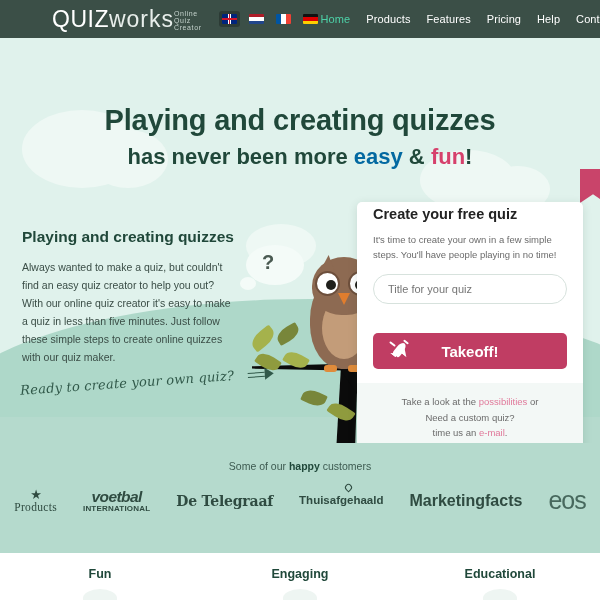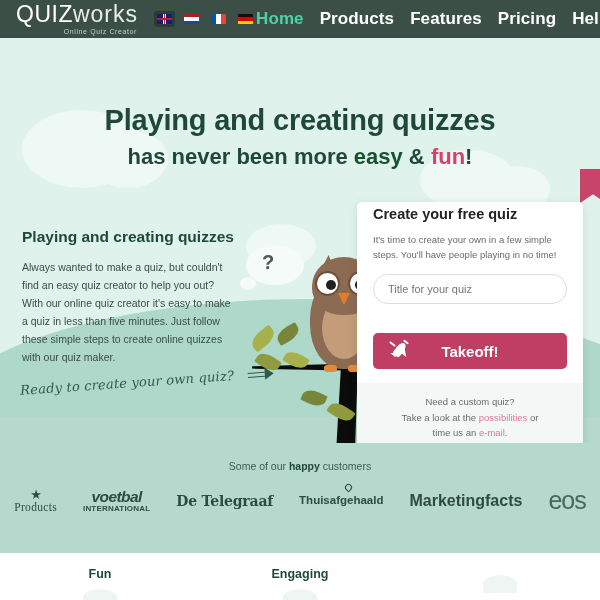--- a/index.html
+++ b/index.html
@@ -12,21 +12,21 @@
   #page { position: relative; width: 600px; height: 600px; overflow: hidden; }
 
   
   .header {
     position: relative; z-index: 40;
     height: 38px; width: 600px;
     background: #3b4f47;
     display: flex; align-items: center;
     padding: 0 14px 0 16px;
   }
-  .logo-block { display: flex; flex-direction: column; align-items: flex-end; line-height: 1; }
+  .logo-block { display: flex; align-items: flex-end; line-height: 1; margin-left: 36px; }
   .logo-main { font-size: 23px; letter-spacing: .5px; color: #ffffff; font-weight: 300; }
   .logo-main .q { font-weight: 400; }
   .logo-main .works { font-weight: 300; color: #e8eeeb; letter-spacing: 1px; }
   .logo-sub { font-size: 7px; color: #c4d2cc; letter-spacing: .6px; margin-top: 2px; margin-right: 1px; }
 
   .flags { display: flex; align-items: center; gap: 6px; margin-left: 16px; }
   .flag { width: 15px; height: 10px; border-radius: 1px; position: relative; overflow: hidden; display: block; }
   .flag-wrap { padding: 3px; border-radius: 3px; display: flex; }
   .flag-wrap.active { background: #2c3b35; }
   .flag-uk { background: #00247d; }
@@ -36,21 +36,21 @@
        linear-gradient(to right, transparent 40%, #fff 40%, #fff 60%, transparent 60%); }
   .flag-uk::after { content:""; position:absolute; inset:0;
      background:
        linear-gradient(to bottom, transparent 44%, #cf142b 44%, #cf142b 56%, transparent 56%),
        linear-gradient(to right, transparent 44%, #cf142b 44%, #cf142b 56%, transparent 56%); }
   .flag-nl { background: linear-gradient(to bottom, #ae1c28 0 33.3%, #ffffff 33.3% 66.6%, #21468b 66.6% 100%); }
   .flag-fr { background: linear-gradient(to right, #0055a4 0 33.3%, #ffffff 33.3% 66.6%, #ef4135 66.6% 100%); }
   .flag-de { background: linear-gradient(to bottom, #111111 0 33.3%, #dd0000 33.3% 66.6%, #ffce00 66.6% 100%); }
 
   .nav { margin-left: auto; display: flex; align-items: center; gap: 16px; }
-  .nav a { font-size: 17px; font-weight: bold; color: #ffffff; text-decoration: none; letter-spacing: .1px; }
+  .nav a { font-size: 11px; font-weight: normal; color: #ffffff; text-decoration: none; letter-spacing: .1px; }
   .nav a.active { color: #4dd2a8; }
 
   
   .hero {
     position: relative;
     width: 600px; height: 405px;
     background: #e0f2ec;
     overflow: hidden;
   }
   .cloud { position: absolute; background: #eef8f4; border-radius: 50%; }
@@ -63,21 +63,21 @@
   .ribbon {
     position: absolute; right: -6px; top: 131px;
     width: 26px; height: 34px;
     background: #c9446a;
     clip-path: polygon(0 0, 100% 0, 100% 100%, 50% 74%, 0 100%);
   }
 
   .hero-title { position: absolute; top: 66px; width: 600px; text-align: center; z-index: 6; }
   .hero-title .l1 { font-size: 29px; font-weight: bold; color: #20483a; letter-spacing: -.2px; display: block; }
   .hero-title .l2 { font-size: 22px; font-weight: bold; color: #20483a; display: block; margin-top: 7px; }
-  .hero-title .easy { color: #14532d; }
+  .hero-title .easy { color: #0369a1; }
   .hero-title .fun  { color: #d6416c; }
 
   
   .hill-back {
     position: absolute; left: -60px; bottom: 24px; width: 740px; height: 120px;
     background: #aed8c9; border-radius: 50% 50% 0 0 / 100% 100% 0 0;
   }
   .ground {
     position: absolute; left: 0; bottom: 0; width: 600px; height: 26px; background: #b5dacd;
   }
@@ -302,22 +302,22 @@
         <span class="rocket">
           <span class="body"></span>
             <span class="finl"></span>
             <span class="finr"></span>
           <span class="sp sp1"></span>
             <span class="sp sp2"></span>
         </span>
         <span>Takeoff!</span>
       </button>
       <div class="card-foot">
+        <div><span>Take a look at the </span><a href="#">possibilities</a><span> or</span></div>
         <div>Need a custom quiz?</div>
-        <div><span>Take a look at the </span><a href="#">possibilities</a><span> or</span></div>
         <div><span>time us an </span><a href="#">e-mail</a><span>.</span></div>
       </div>
     </div>
   </div>
 
   <div class="customers">
     <div class="cust-title"><span>Some of our </span><b>happy</b><span> customers</span></div>
     <div class="logos">
       <div class="logo-item heineken">
         <span class="star">★</span>
@@ -346,17 +346,18 @@
   <div class="features">
     <div class="feature">
       <h4>Fun</h4>
       <div class="ico-stub"></div>
     </div>
     <div class="feature">
       <h4>Engaging</h4>
       <div class="ico-stub"></div>
     </div>
     <div class="feature">
+      <h4>Educational</h4>
       <div class="ico-stub"></div>
     </div>
   </div>
 
 </div>
 
 </body></html>

